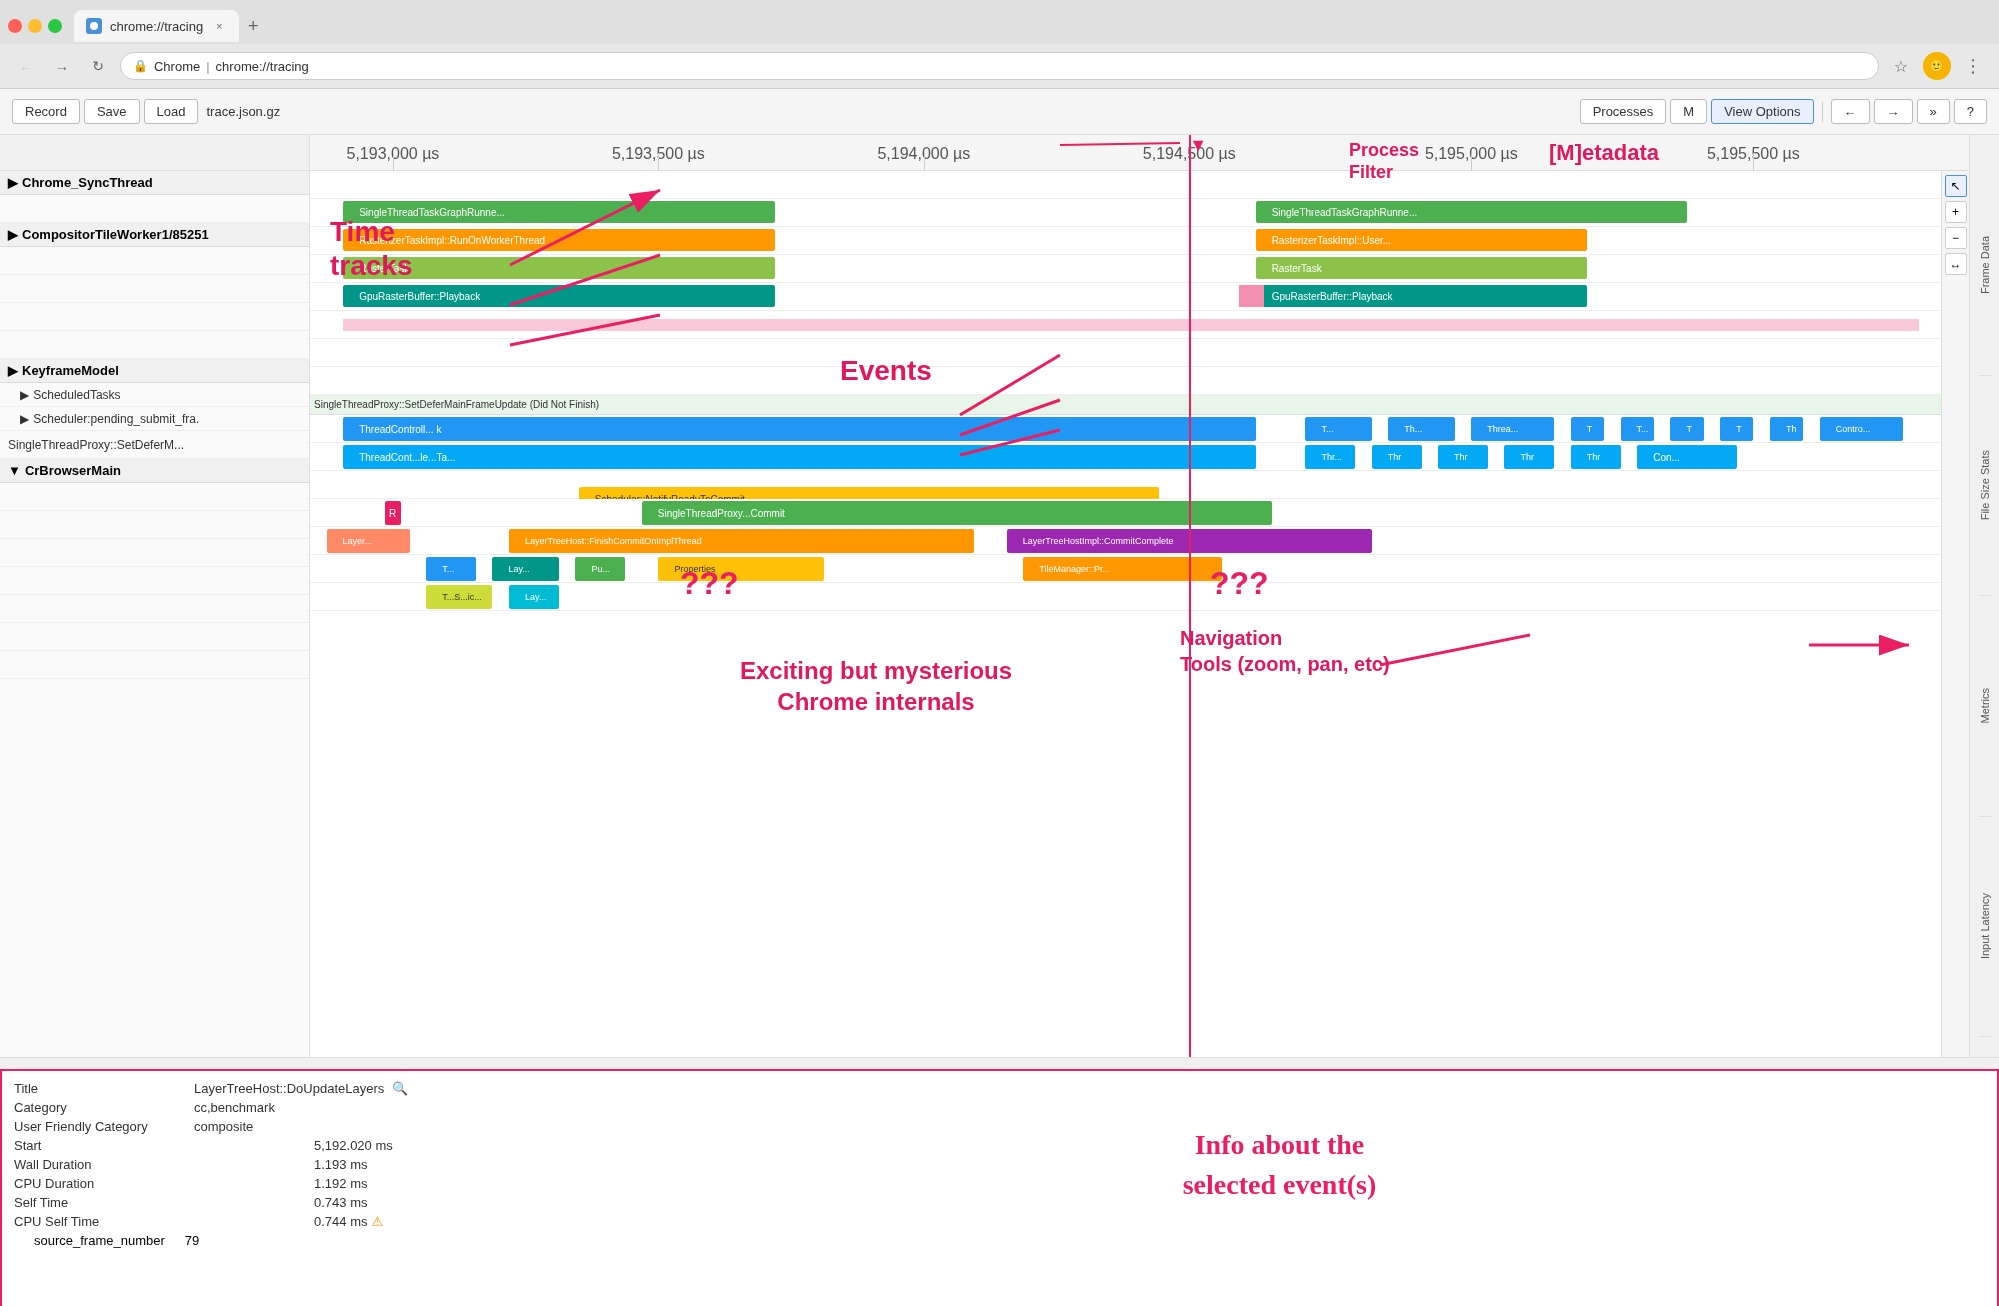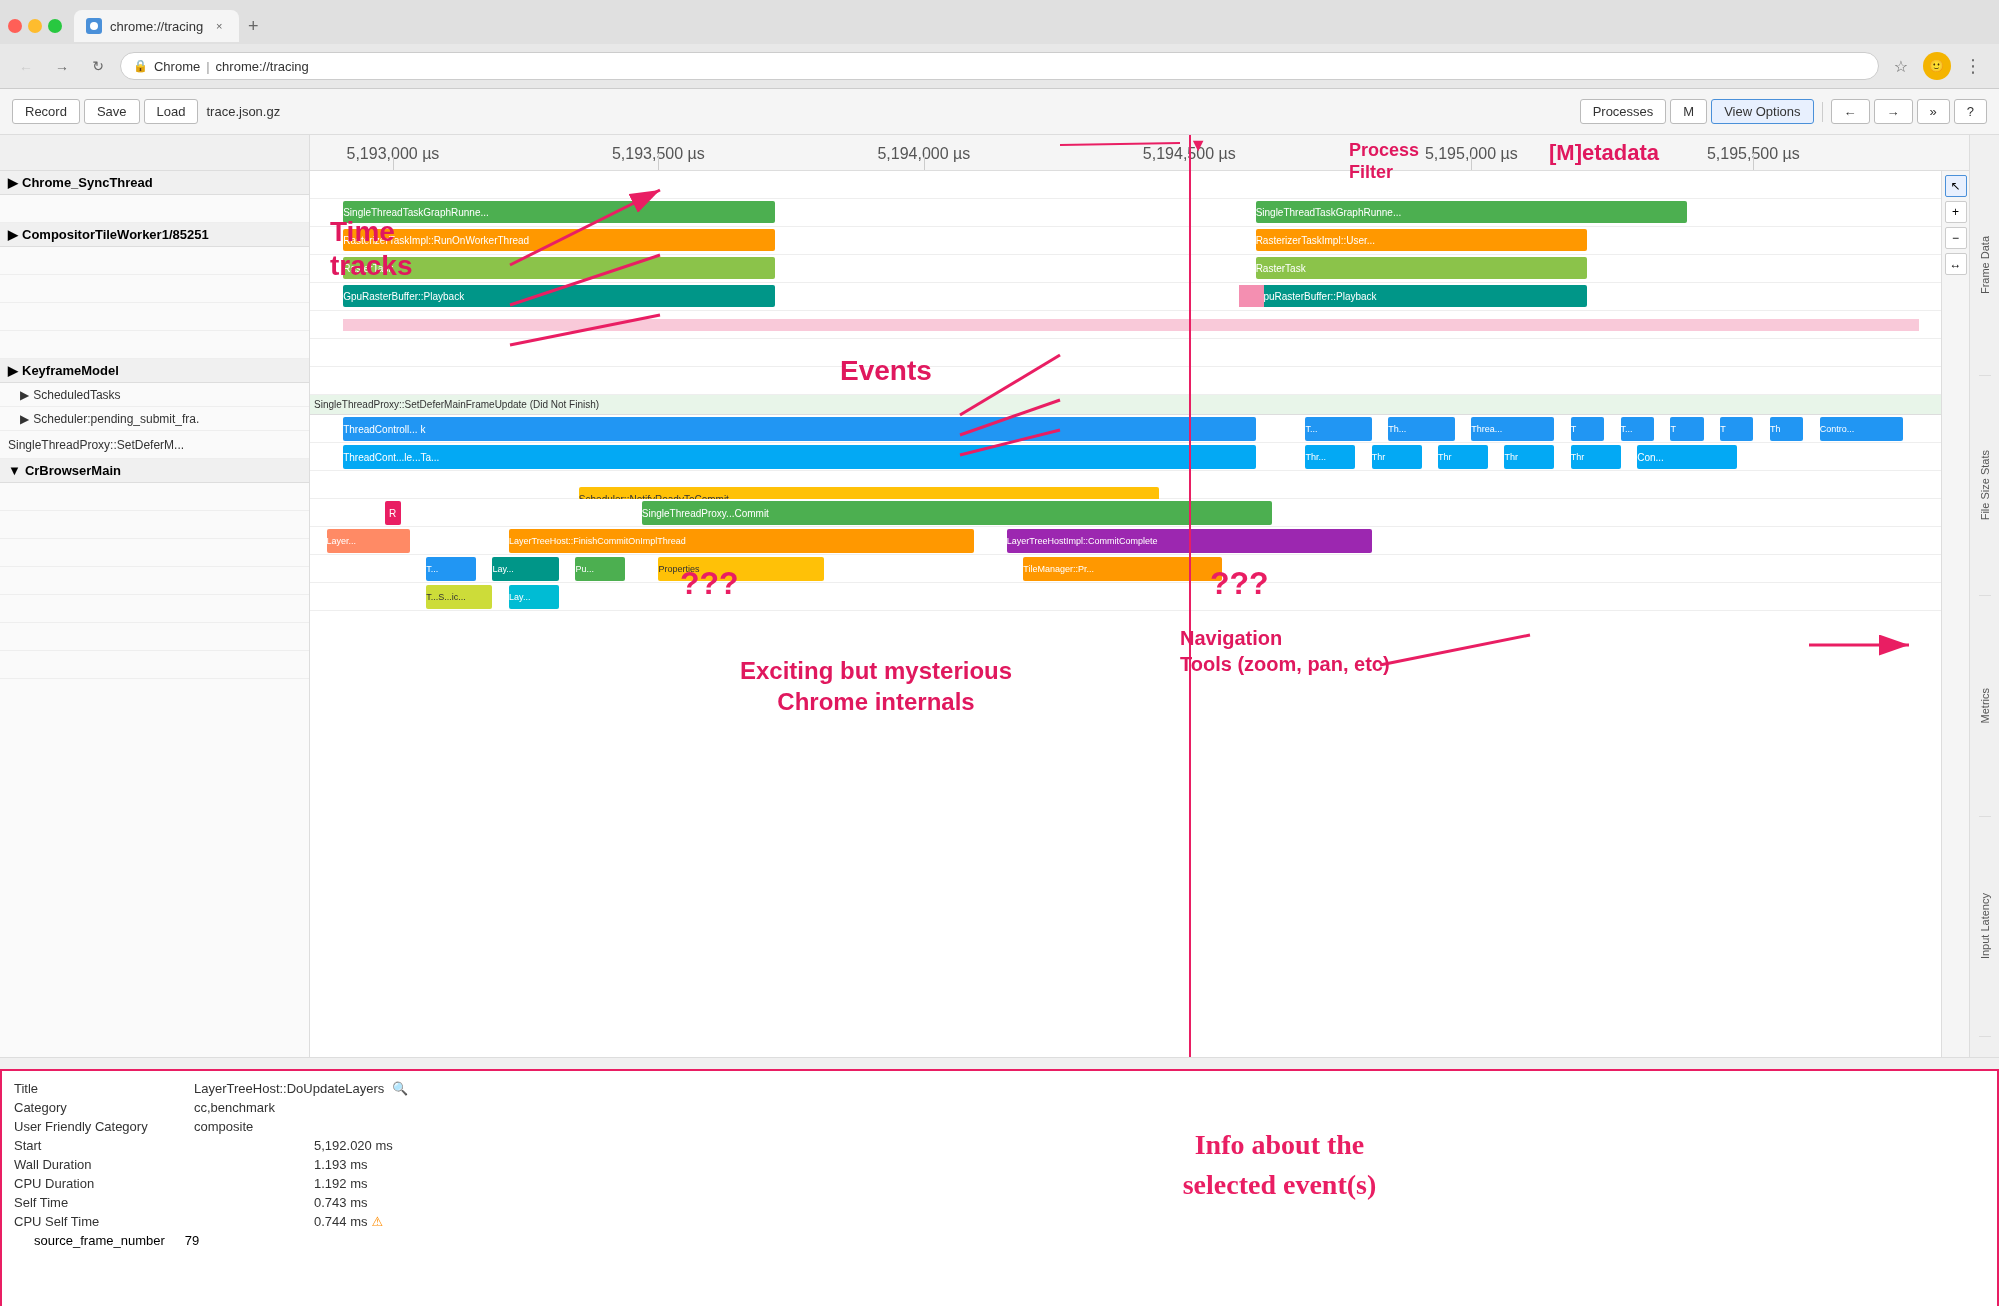--- a/index.html
+++ b/index.html
@@ -42,21 +42,21 @@
     .thread-row-header { font-weight: bold; font-size: 13px; padding: 4px 8px; background: #f0f0f0; border-bottom: 1px solid #ddd; display: flex; align-items: center; gap: 4px; }
     .thread-row-sub { padding: 2px 20px; font-size: 12px; color: #333; border-bottom: 1px solid #eee; min-height: 24px; display: flex; align-items: center; }
 
     
     .timeline-area { flex: 1; position: relative; overflow: hidden; background: white; }
     .timeline-ruler-area { height: 36px; background: #f5f5f5; border-bottom: 1px solid #ddd; display: flex; align-items: center; position: relative; font-size: 11px; color: #555; }
 
     
     .annotation { position: absolute; font-family: 'Comic Sans MS', cursive, sans-serif; color: #e0185e; font-size: 22px; font-weight: bold; pointer-events: none; z-index: 10; }
     .track-row { height: 28px; border-bottom: 1px solid #eee; position: relative; background: white; }
-    .track-event { position: absolute; top: 2px; height: 22px; border-radius: 2px; font-size: 10px; display: flex; align-items: center; padding: 0 0; overflow: hidden; white-space: nowrap; color: #333; }
+    .track-event { position: absolute; top: 2px; height: 22px; border-radius: 2px; font-size: 10px; display: flex; align-items: center; padding: 0 16px; overflow: hidden; white-space: nowrap; color: #333; }
 
     
     .evt-green { background: #4caf50; color: white; }
     .evt-light-green { background: #8bc34a; color: white; }
     .evt-orange { background: #ff9800; color: white; }
     .evt-yellow { background: #ffc107; color: #333; }
     .evt-blue { background: #2196f3; color: white; }
     .evt-light-blue { background: #03a9f4; color: white; }
     .evt-purple { background: #9c27b0; color: white; }
     .evt-teal { background: #009688; color: white; }

